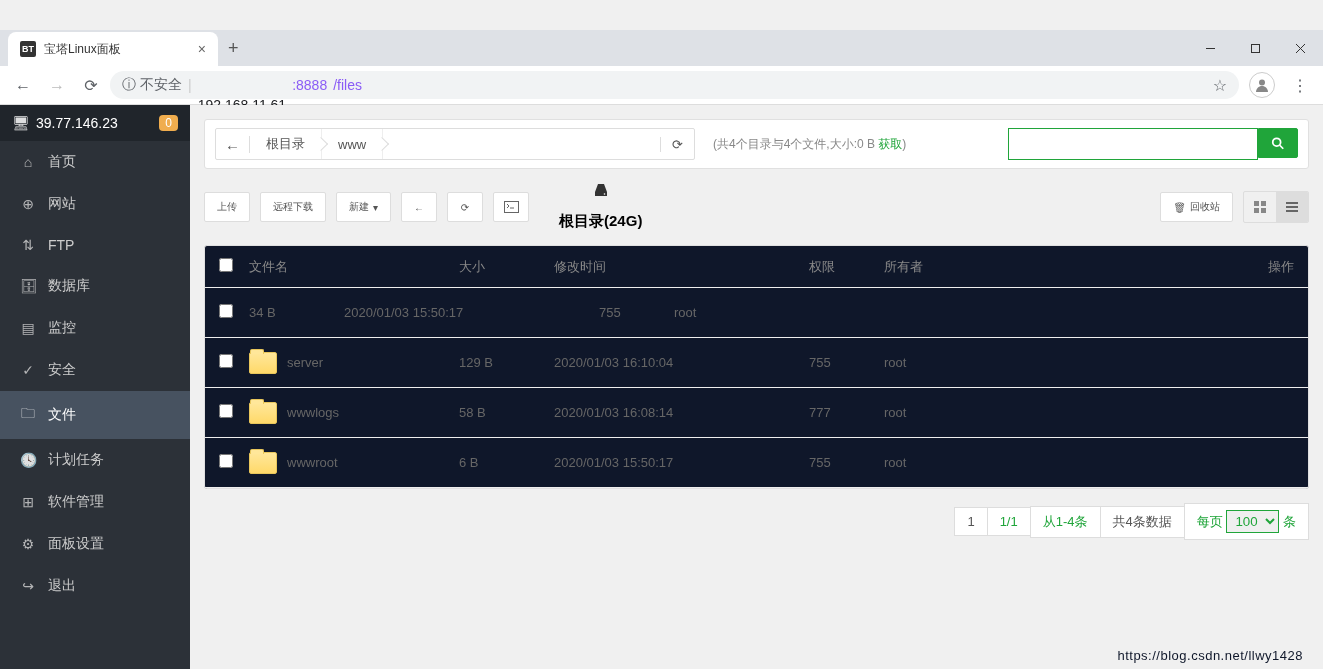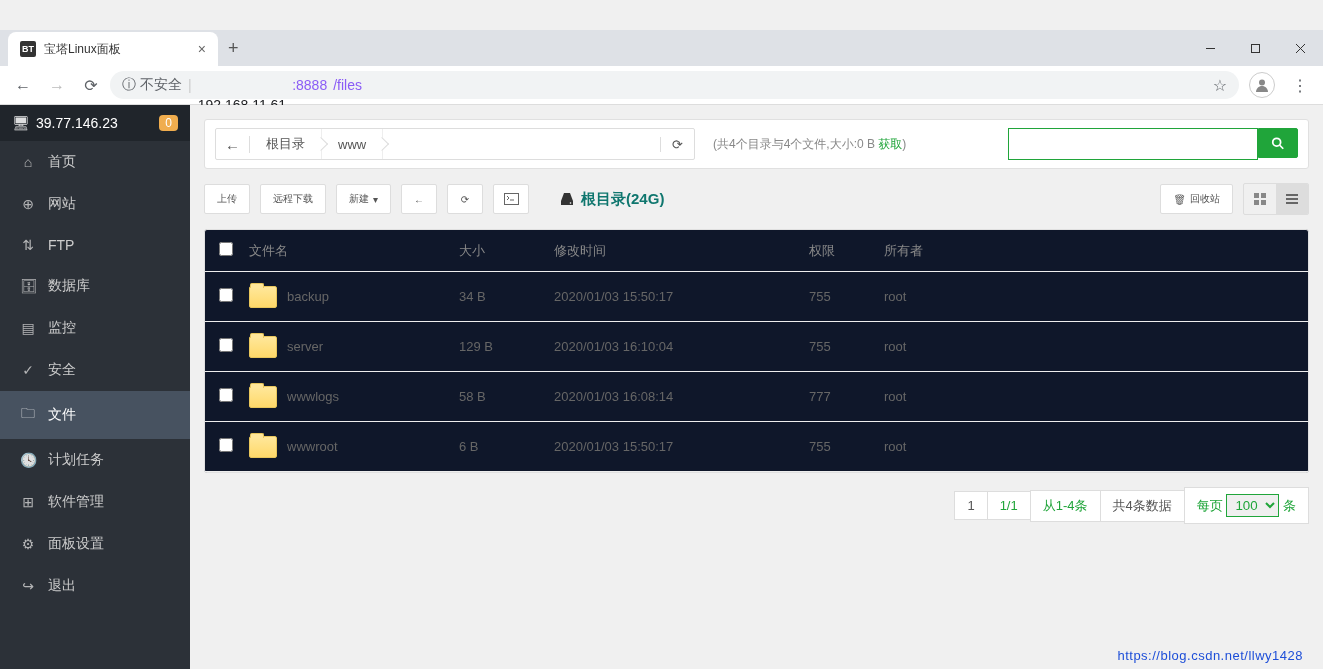--- a/index.html
+++ b/index.html
@@ -48,21 +48,21 @@
 .breadcrumb .bc-seg { padding: 0 16px; height: 100%; display: flex; align-items: center; border-right: 1px solid #eee; position: relative; cursor: pointer; }
 .breadcrumb .bc-seg::after { content:''; position:absolute; right:-5px; top:50%; transform:translateY(-50%) rotate(45deg); width:9px; height:9px; border-top:1px solid #ddd; border-right:1px solid #ddd; background:#fff;}
 .breadcrumb .bc-refresh { margin-left: auto; width: 34px; border-left: 1px solid #ddd; text-align: center; cursor: pointer; }
 .summary { color: #888; font-size: 12px; margin-left: 10px; }
 .summary a { color: #20a53a; text-decoration: none; cursor: pointer; }
 .search-wrap { margin-left: auto; display: flex; }
 .search-wrap input { width: 250px; height: 32px; border: 1px solid #20a53a; padding: 0 8px; outline: none; }
 .search-wrap .btn.green { border-radius: 0 2px 2px 0; width: 40px; }
 
 .toolbar { display: flex; align-items: center; gap: 10px; margin-bottom: 14px; }
-.disk-info { margin-left: 20px; font-size: 15px; font-weight: 600; color: #0f766e; display: flex; align-items: center; gap: 6px; }
+.disk-info { margin-left: 20px; font-size: 15px; font-weight: 600; color: #000000; display: flex; align-items: center; gap: 15px; flex-direction: column; }
 .right-tools { margin-left: auto; display: flex; gap: 10px; align-items: center; }
 .view-toggle { display: flex; border: 1px solid #ddd; border-radius: 2px; overflow: hidden; }
 .view-toggle div { width: 32px; height: 30px; display: flex; align-items: center; justify-content: center; cursor: pointer; }
 .view-toggle div.active { background: #ddd; }
 
 
 .file-table { width: 100%; background: #0f172a; border: 1px solid #e0e0e0; border-radius: 3px; }
 .ft-head, .ft-row { display: flex; align-items: center; padding: 0 14px; border-bottom: 1px solid #eee; }
 .ft-head { height: 42px; color: #888; font-size: 13px; }
 .ft-row { height: 50px; color: #666; }
@@ -76,21 +76,21 @@
 .folder-ico { width: 28px; height: 22px; background: linear-gradient(#ffe79a,#ffd96a); border: 1px solid #e8c65b; border-radius: 2px; position: relative; }
 .folder-ico::before { content:''; position:absolute; top:-4px; left:0; width:12px; height:4px; background:#ffe79a; border:1px solid #e8c65b; border-bottom:none; border-radius:2px 2px 0 0;}
 input[type=checkbox]{ width:14px; height:14px; }
 
 
 .pager { display: flex; justify-content: flex-end; align-items: center; margin-top: 14px; gap: 0; font-size: 13px; }
 .pg { padding: 6px 12px; border: 1px solid #ddd; background: #fff; margin-left: -1px; }
 .pg.green { color: #20a53a; }
 .pg select { border: 1px solid #20a53a; color: #20a53a; padding: 2px 4px; }
 
-.watermark { position: fixed; bottom: 6px; right: 20px; color: #1d4ed8; font-size: 13px; letter-spacing: 0.5px; pointer-events: none;}
+.watermark { position: fixed; bottom: 6px; right: 20px; color: #0f172a; font-size: 13px; letter-spacing: 0.5px; pointer-events: none;}
 
 svg { display:block; }
 </style>
 </head>
 <body>
 
 <div class="browser-chrome">
   <div class="tab-bar">
     <div class="tab">
       <span class="favicon">BT</span>
@@ -266,28 +266,25 @@
     </div>
 
     <div class="file-table">
       <div class="ft-head">
         <div class="col-check"><input type="checkbox" style=""></div>
         <div class="col-name">文件名</div>
         <div class="col-size">大小</div>
         <div class="col-time">修改时间</div>
         <div class="col-perm">权限</div>
         <div class="col-owner">所有者</div>
+        <div class="col-ops">操作</div>
       </div>
       <div id="ft-body">
           <div class="ft-row">
     <div class="col-check"><input type="checkbox" style=""></div>
-    <div class="col-name">
-              <div class="folder-ico"></div>
-              <span>backup</span>
-            </div>
     <div class="col-size">34 B</div>
     <div class="col-time">2020/01/03 15:50:17</div>
     <div class="col-perm">755</div>
     <div class="col-owner">root</div>
     <div class="col-ops"></div>
           </div>
           <div class="ft-row">
     <div class="col-check"><input type="checkbox" style=""></div>
     <div class="col-name">
               <div class="folder-ico"></div>

